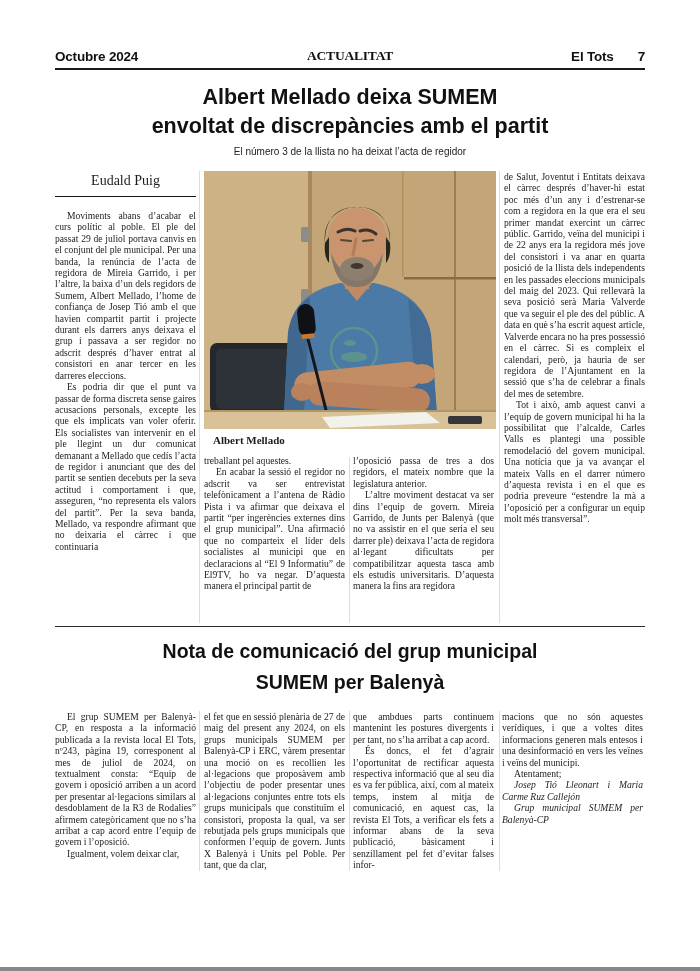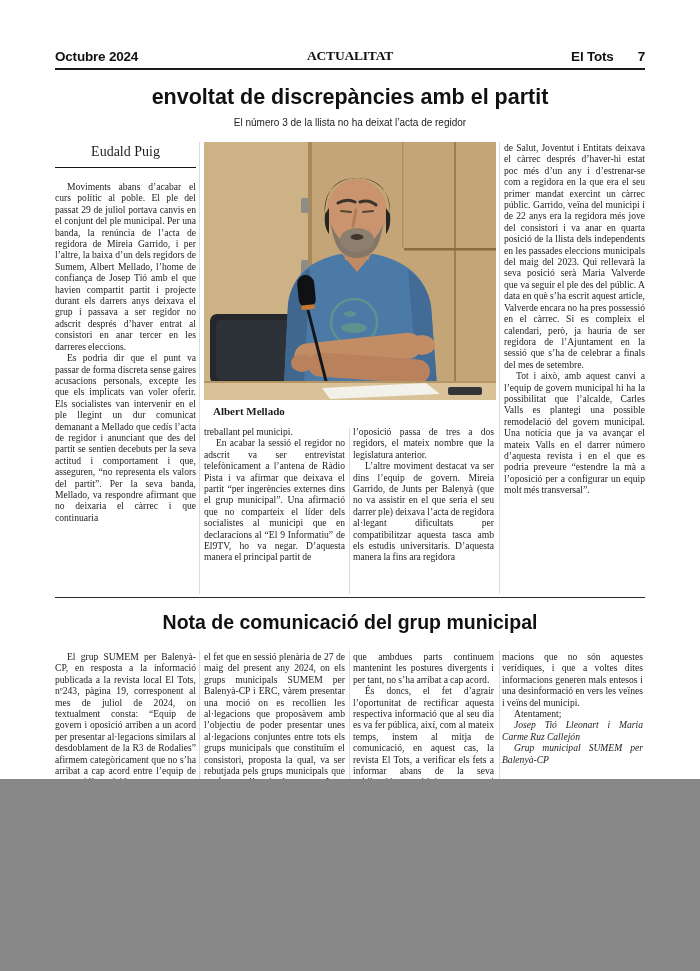--- a/index.html
+++ b/index.html
@@ -1,17 +1,17 @@
 <!DOCTYPE html>
 <html lang="ca"><head>
 <meta charset="utf-8">
 <style>
   html,body{margin:0;padding:0;background:#888;}
   .page{
-    width:700px;height:779px;background:#ffffff;position:relative;
+    width:700px;height:967px;background:#ffffff;position:relative;
     margin:0 auto;overflow:hidden;color:#1c1c1c;
     font-family:"Liberation Serif", serif;
   }
   .content{position:absolute;left:55px;top:48px;width:590px;}
 
   
   .pg-header{
     display:grid;grid-template-columns:1fr auto 1fr;align-items:end;
     font-family:"Liberation Sans", sans-serif;font-weight:bold;font-size:13.5px;
     letter-spacing:-0.2px;color:#111;
@@ -64,20 +64,21 @@
     <div class="pg-header">
       <span class="hd-left">Octubre 2024</span>
       <span class="hd-center">ACTUALITAT</span>
       <span class="hd-right">
         <span>El Tots</span>
         <span>7</span>
       </span>
     </div>
 
     <div class="a1-title">
+      <div>Albert Mellado deixa SUMEM</div>
       <div>envoltat de discrepàncies amb el partit</div>
     </div>
     <div class="a1-subtitle">El número 3 de la llista no ha deixat l’acta de regidor</div>
 
     <div class="cols a1-body">
       <div class="vsep" style="left:144px;"></div>
       <div class="vsep" style="left:444px;"></div>
 
       <div class="col">
         <div class="byline">Eudald Puig</div>
@@ -150,40 +151,41 @@
             <rect x="0" y="240" width="292" height="18" fill="#d9c298"></rect>
             <rect x="0" y="239" width="292" height="2" fill="#b49666"></rect>
             <polygon points="118,246 222,241 236,252 126,257" fill="#f2f1ea"></polygon>
             <rect x="244" y="245" width="34" height="8" rx="2" fill="#35363a"></rect>
           </g>
         </svg>
         <div class="caption">Albert Mellado</div>
         <div class="vsep" style="left:145px;top:286px;"></div>
         <div class="midcols">
           <div class="col">
-            <p class="pp cont">treballant pel municipi.</p>
+            <p class="pp cont">treballant pel aquestes.</p>
             <p class="pp">En acabar la sessió el regidor no adscrit va ser entrevistat telefònicament a l’antena de Ràdio Pista i va afirmar que deixava el partit “per ingerències externes dins el grup municipal”. Una afirmació que no comparteix el líder dels socialistes al municipi que en declaracions al “El 9 Informatiu” de El9TV, ho va negar. D’aquesta manera el principal partit de</p>
           </div>
           <div class="col">
             <p class="pp cont">l’oposició passa de tres a dos regidors, el mateix nombre que la legislatura anterior.</p>
             <p class="pp">L’altre moviment destacat va ser dins l’equip de govern. Mireia Garrido, de Junts per Balenyà (que no va assistir en el que seria el seu darrer ple) deixava l’acta de regidora al·legant dificultats per compatibilitzar aquesta tasca amb els estudis universitaris. D’aquesta manera la fins ara regidora</p>
           </div>
         </div>
       </div>
 
       <div class="col">
         <p class="pp cont">de Salut, Joventut i Entitats deixava el càrrec després d’haver-hi estat poc més d’un any i d’estrenar-se com a regidora en la que era el seu primer mandat exercint un càrrec públic. Garrido, veïna del municipi i de 22 anys era la regidora més jove del consistori i va anar en quarta posició de la llista dels independents en les passades eleccions municipals del maig del 2023. Qui rellevarà la seva posició serà Maria Valverde que va seguir el ple des del públic. A data en què s’ha escrit aquest article, Valverde encara no ha pres possessió en el càrrec. Si es compleix el calendari, però, ja hauria de ser regidora de l’Ajuntament en la sessió que s’ha de celebrar a finals del mes de setembre.</p>
         <p class="pp">Tot i això, amb aquest canvi a l’equip de govern municipal hi ha la possibilitat que l’alcalde, Carles Valls es plantegi una possible remodelació del govern municipal. Una notícia que ja va avançar el mateix Valls en el darrer número d’aquesta revista i en el que es podria preveure “estendre la mà a l’oposició per a configurar un equip molt més transversal”.</p>
       </div>
     </div>
 
     <hr class="rule">
 
     <div class="a2-title">
       <div>Nota de comunicació del grup municipal</div>
+      <div>SUMEM per Balenyà</div>
     </div>
 
     <div class="cols a2-body">
       <div class="vsep" style="left:144px;"></div>
       <div class="vsep" style="left:294px;"></div>
       <div class="vsep" style="left:444px;"></div>
 
       <div class="col">
         <p class="pp">El grup SUMEM per Balenyà-CP, en resposta a la informació publicada a la revista local El Tots, nº243, pàgina 19, corresponent al mes de juliol de 2024, on textualment consta: “Equip de govern i oposició arriben a un acord per presentar al·legacions similars al desdoblament de la R3 de Rodalies” afirmem categòricament que no s’ha arribat a cap acord entre l’equip de govern i l’oposició.</p>
         <p class="pp">Igualment, volem deixar clar,</p>

